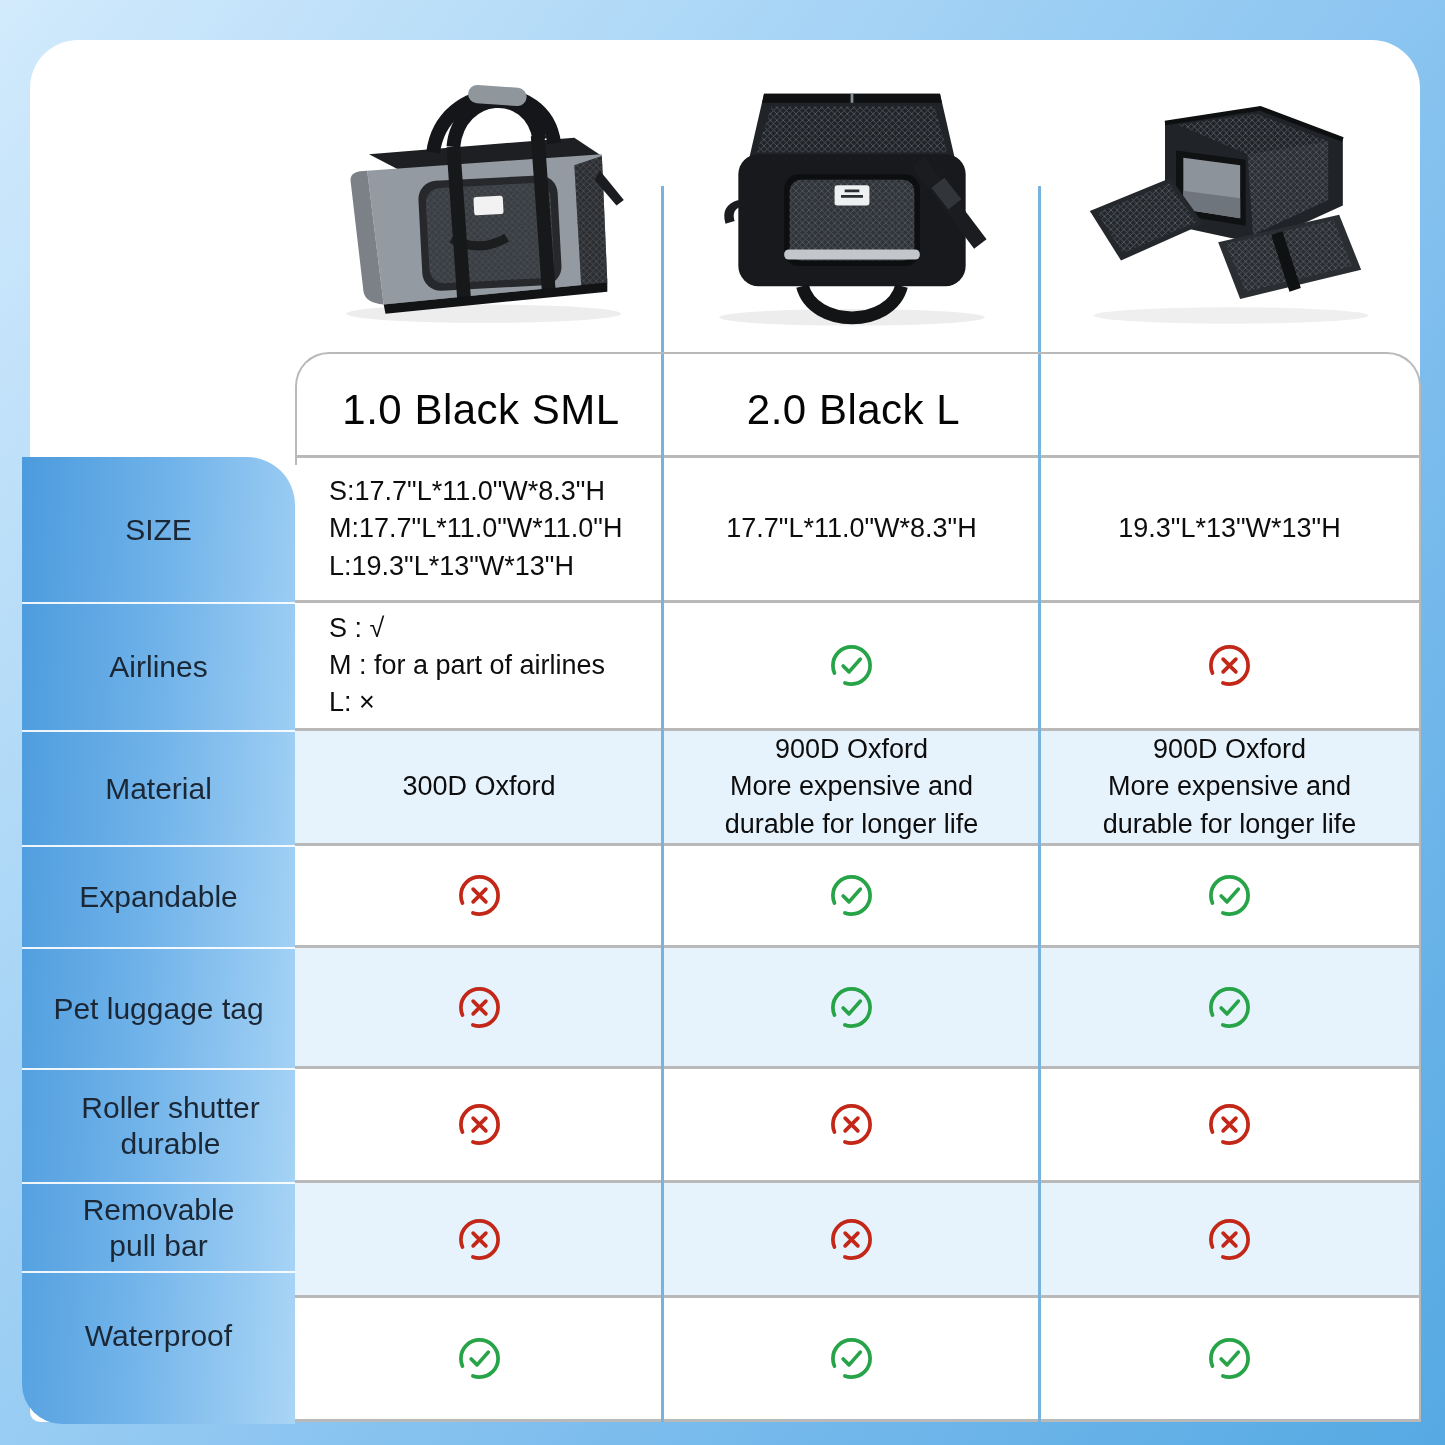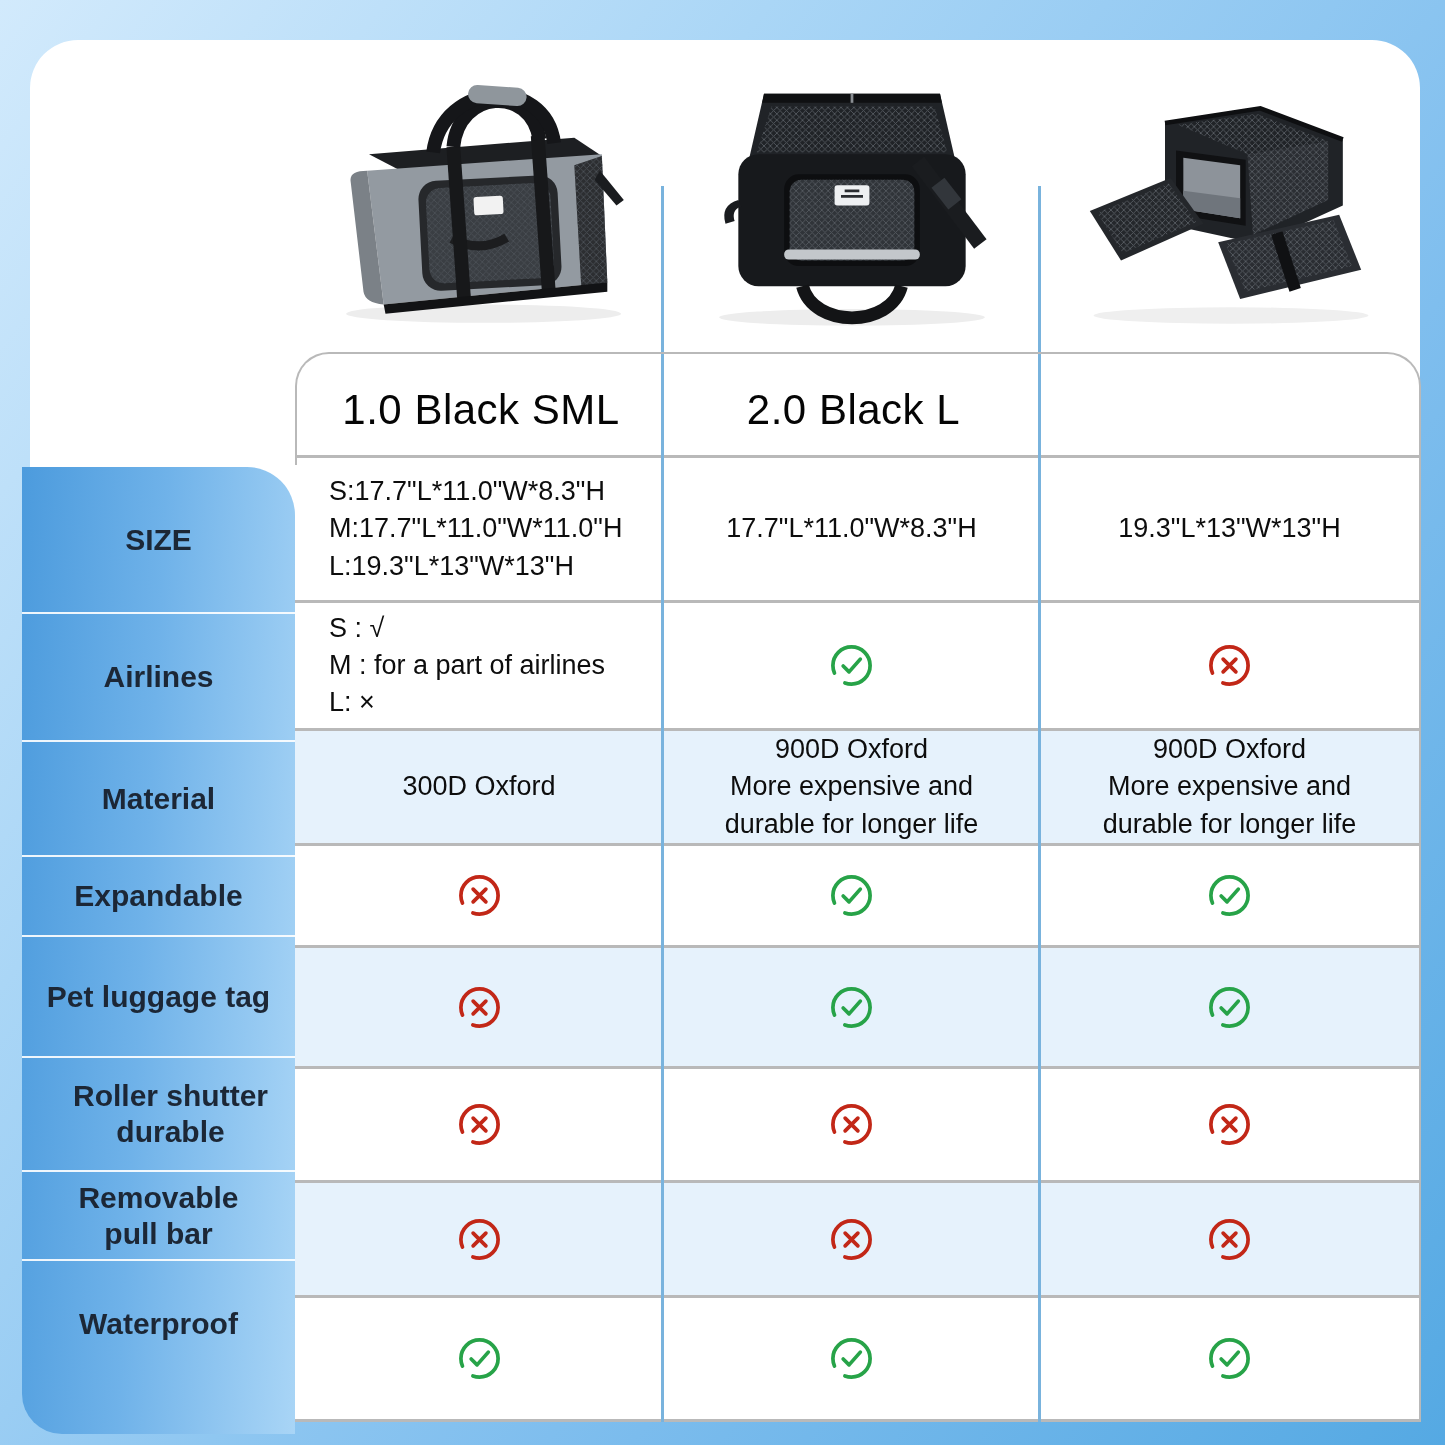--- a/index.html
+++ b/index.html
@@ -32,23 +32,23 @@
     box-sizing:border-box;border:2px solid #b9b9b9;border-bottom:none;
     border-radius:34px 34px 0 0;z-index:3;
     display:grid;grid-template-columns:368px 377px auto;
   }
   .hcell{
     display:flex;align-items:center;justify-content:center;
     font-size:42px;color:#050505;letter-spacing:.5px;
   }
   
   .label-panel{
-    position:absolute;left:22px;top:467px;width:273px;height:967px;
+    position:absolute;left:22px;top:457px;width:273px;height:967px;
     background:linear-gradient(93deg,#4c9bdd 0%,#6fb2e9 45%,#a9d5f6 100%);
-    border-radius:0 48px 0 40px;z-index:2;box-sizing:border-box;font-weight:bold;
+    border-radius:0 48px 0 40px;z-index:2;box-sizing:border-box;
   }
   .label-cell{
     box-sizing:border-box;display:flex;flex-direction:column;
     align-items:center;justify-content:center;
     font-size:30px;line-height:1.2;color:#1c2736;text-align:center;
   }
   .label-cell + .label-cell{border-top:2px solid rgba(255,255,255,.9);}
   
   .rows{
     position:absolute;left:295px;top:455px;width:1126px;z-index:2;
@@ -165,21 +165,21 @@
   <div class="label-panel" id="labels">
       <div class="label-cell" style="height: 145px;">
         <div>SIZE</div>
       </div>
       <div class="label-cell" style="height: 128px;">
         <div>Airlines</div>
       </div>
       <div class="label-cell" style="height: 115px;">
         <div>Material</div>
       </div>
-      <div class="label-cell" style="height: 80px; justify-content: center;">
+      <div class="label-cell" style="height: 102px; justify-content: center;">
         <div>Expandable</div>
       </div>
       <div class="label-cell" style="height: 121px;">
         <div>Pet luggage tag</div>
       </div>
       <div class="label-cell" style="height: 114px; padding-left: 24px;">
         <div>Roller shutter</div>
         <div>durable</div>
       </div>
       <div class="label-cell" style="height: 89px;">

